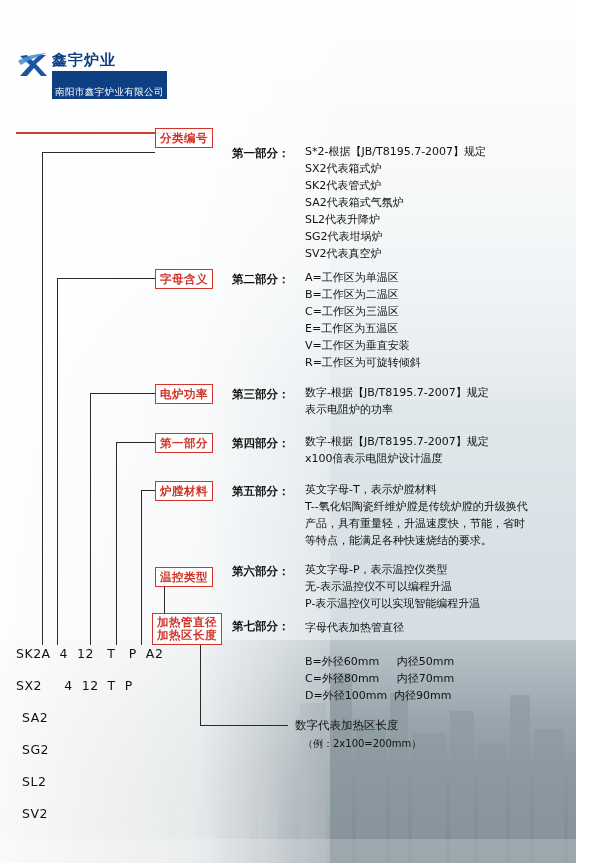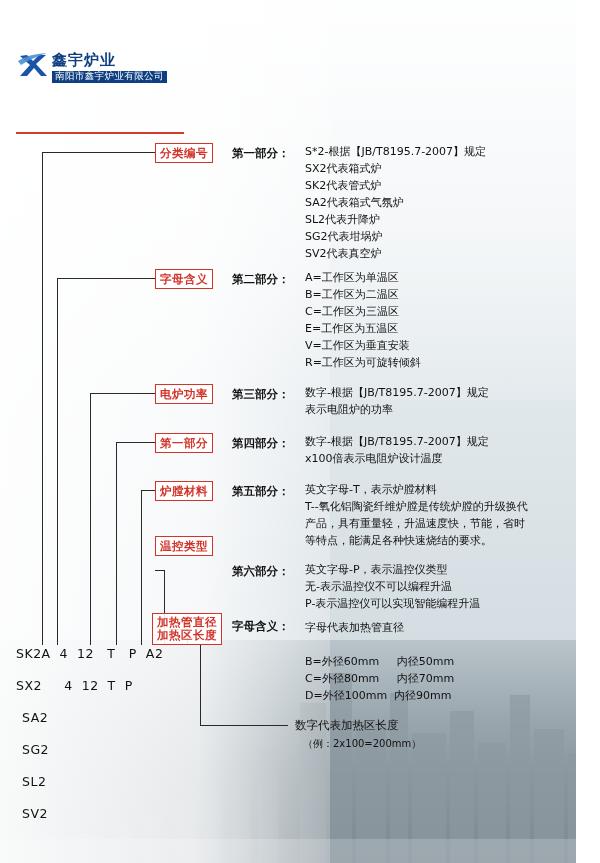--- a/index.html
+++ b/index.html
@@ -71,21 +71,21 @@
     font-weight: bold;
     color: #0d3f82;
     letter-spacing: 1px;
     margin-top: 1px;
   }
   .logo-sub {
     margin-top: 3px;
     font-size: 9.5px;
     color: #ffffff;
     background: #0d3f82;
-    padding: 0 3px 2px 3px;
+    padding: 16px 3px 2px 3px;
     letter-spacing: 0.4px;
     white-space: nowrap;
   }
 
   
   .title-bar {
     position: absolute;
     left: 16px; top: 106px;
     width: 168px;
     height: 24px;
@@ -242,21 +242,21 @@
 
   <div class="ln ln-v" style="left:164px; top:570px; height:75px;"></div>
   <div class="ln ln-h" style="left:155px; top:570px; width:10px;"></div>
 
   <div class="ln ln-v" style="left:187px; top:629px; height:16px;"></div>
   <div class="ln ln-h" style="left:170px; top:629px; width:18px;"></div>
 
   <div class="ln ln-v" style="left:200px; top:645px; height:80px;"></div>
   <div class="ln ln-h" style="left:200px; top:725px; width:88px;"></div>
 
-  <div class="tag" style="left:155px; top:143px;">分类编号</div>
+  <div class="tag" style="left:155px; top:128px;">分类编号</div>
   <div class="part-label" style="left:232px; top:146px;">第一部分：</div>
   <div class="desc" style="left:305px; top:143px;">S*2-根据【JB/T8195.7-2007】规定</div>
   <div class="desc" style="left:305px; top:160px;">SX2代表箱式炉</div>
   <div class="desc" style="left:305px; top:177px;">SK2代表管式炉</div>
   <div class="desc" style="left:305px; top:194px;">SA2代表箱式气氛炉</div>
   <div class="desc" style="left:305px; top:211px;">SL2代表升降炉</div>
   <div class="desc" style="left:305px; top:228px;">SG2代表坩埚炉</div>
   <div class="desc" style="left:305px; top:245px;">SV2代表真空炉</div>
 
   <div class="tag" style="left:155px; top:269px;">字母含义</div>
@@ -278,31 +278,31 @@
   <div class="desc" style="left:305px; top:433px;">数字-根据【JB/T8195.7-2007】规定</div>
   <div class="desc" style="left:305px; top:450px;">x100倍表示电阻炉设计温度</div>
 
   <div class="tag" style="left:155px; top:481px;">炉膛材料</div>
   <div class="part-label" style="left:232px; top:484px;">第五部分：</div>
   <div class="desc" style="left:305px; top:481px;">英文字母-T，表示炉膛材料</div>
   <div class="desc" style="left:305px; top:498px;">T--氧化铝陶瓷纤维炉膛是传统炉膛的升级换代</div>
   <div class="desc" style="left:305px; top:515px;">产品，具有重量轻，升温速度快，节能，省时</div>
   <div class="desc" style="left:305px; top:532px;">等特点，能满足各种快速烧结的要求。</div>
 
-  <div class="tag" style="left:155px; top:536px;">温控类型</div>
+  <div class="tag" style="left:155px; top:567px;">温控类型</div>
   <div class="part-label" style="left:232px; top:564px;">第六部分：</div>
   <div class="desc" style="left:305px; top:561px;">英文字母-P，表示温控仪类型</div>
   <div class="desc" style="left:305px; top:578px;">无-表示温控仪不可以编程升温</div>
   <div class="desc" style="left:305px; top:595px;">P-表示温控仪可以实现智能编程升温</div>
 
   <div class="tag two-line" style="left:152px; top:613px; width:62px;">
     <span>加热管直径</span><br>
     <span>加热区长度</span>
   </div>
-  <div class="part-label" style="left:232px; top:619px;">字母含义：</div>
+  <div class="part-label" style="left:232px; top:619px;">第七部分：</div>
   <div class="desc" style="left:305px; top:619px;">字母代表加热管直径</div>
   <div class="desc" style="left:305px; top:653px;">B=外径60mm     内径50mm</div>
   <div class="desc" style="left:305px; top:670px;">C=外径80mm     内径70mm</div>
   <div class="desc" style="left:305px; top:687px;">D=外径100mm  内径90mm</div>
 
   <div class="note" style="left:295px; top:717px;">数字代表加热区长度</div>
   <div class="note-small" style="left:303px; top:737px;">（例：2x100=200mm）</div>
 
   <div class="code-row" style="left:16px; top:646px;">SK2A  4  12   T   P  A2</div>
   <div class="code-row" style="left:16px; top:678px;">SX2     4  12  T  P</div>

